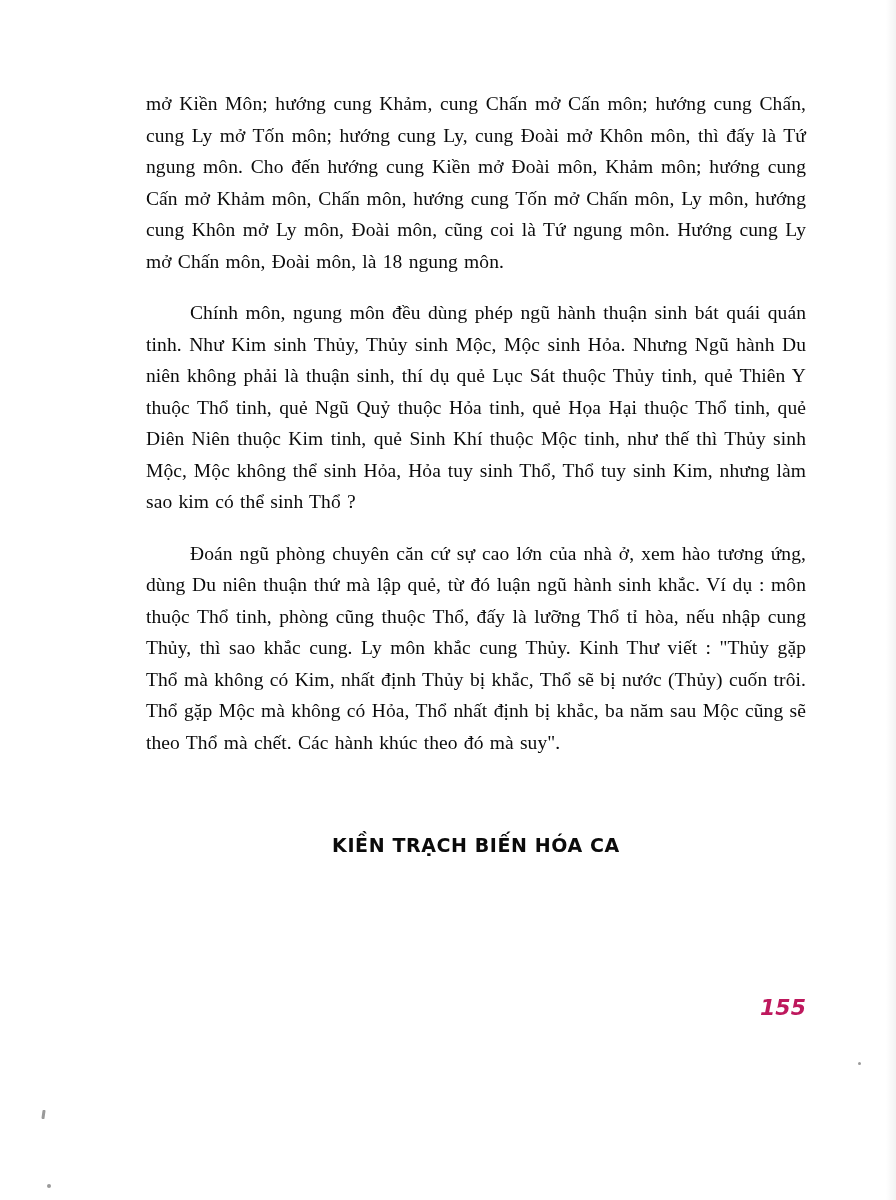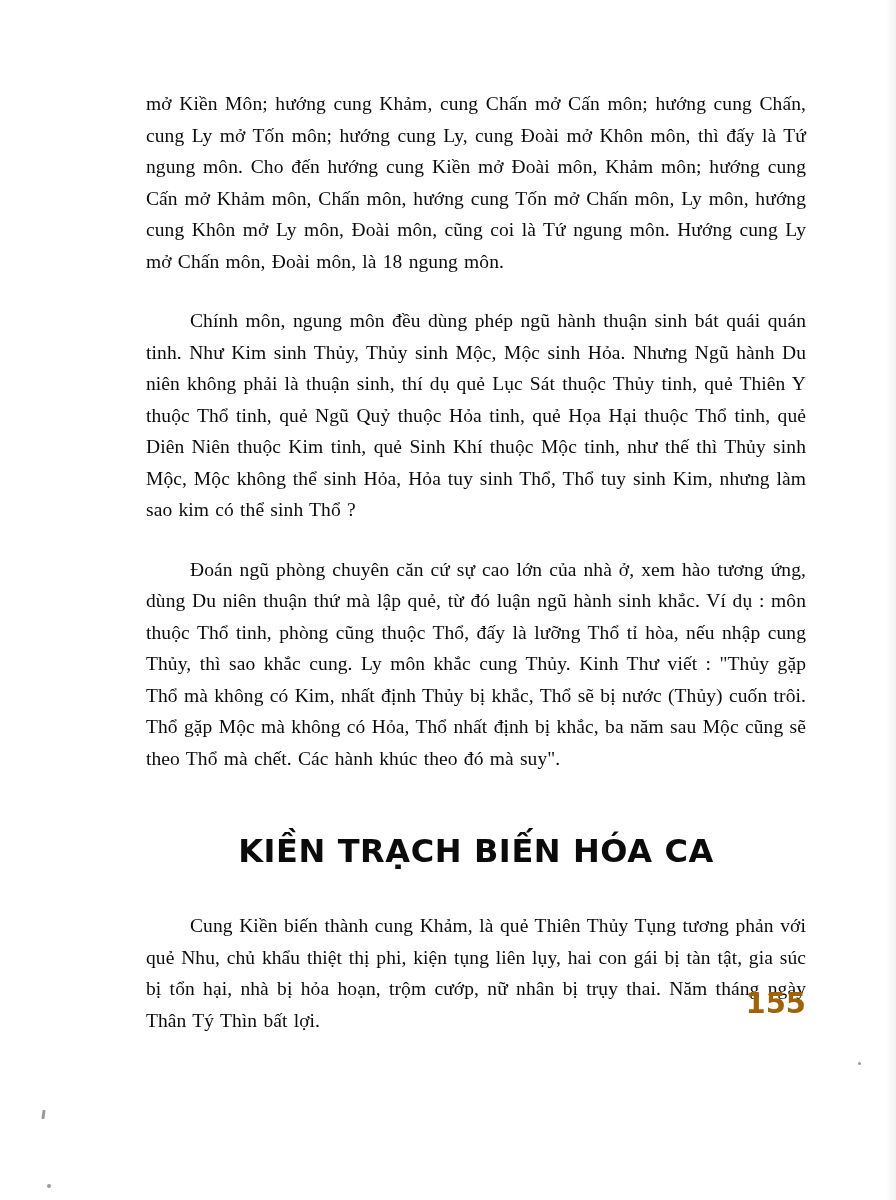--- a/index.html
+++ b/index.html
@@ -35,39 +35,40 @@
     font-size: 19.5px;
     line-height: 31.5px;
     letter-spacing: 0.1px;
     word-spacing: 1.2px;
     text-indent: 0;
   }
   p.para.indented {
     text-indent: 44px;
   }
   p.para + p.para {
-    margin-top: 28px;
+    margin-top: 20px;
   }
   h2.section-title {
     text-align: center;
     font-family: "DejaVu Sans", sans-serif;
     font-weight: bold;
-    font-size: 32px;
+    font-size: 19px;
     letter-spacing: 0.6px;
-    margin: 58px 0 40px 0;
+    margin: 76px 0 40px 0;
     color: #0b0b0b;
   }
   .page-number {
     position: absolute;
     right: 90px;
     bottom: 48px;
     font-family: "DejaVu Sans", sans-serif;
-    font-size: 29px;
+    font-size: 22px;
     font-weight: bold;
-    color: #a16207;
+    color: #be185d;
+    font-style: italic;
   }
   .speck {
     position: absolute;
     background: #9a9a9a;
     border-radius: 50%;
   }
   .speck.s1 { left: 42px; top: 1110px; width: 3px; height: 9px; border-radius: 1px; transform: rotate(8deg); }
   .speck.s2 { left: 47px; top: 1184px; width: 4px; height: 4px; }
   .speck.s3 { left: 858px; top: 1062px; width: 3px; height: 3px; }
   .edge-shadow {
@@ -84,21 +85,20 @@
 
 <div class="page">
 
   <div class="content">
     <p class="para">mở Kiền Môn; hướng cung Khảm, cung Chấn mở Cấn môn; hướng cung Chấn, cung Ly mở Tốn môn; hướng cung Ly, cung Đoài mở Khôn môn, thì đấy là Tứ ngung môn. Cho đến hướng cung Kiền mở Đoài môn, Khảm môn; hướng cung Cấn mở Khảm môn, Chấn môn, hướng cung Tốn mở Chấn môn, Ly môn, hướng cung Khôn mở Ly môn, Đoài môn, cũng coi là Tứ ngung môn. Hướng cung Ly mở Chấn môn, Đoài môn, là 18 ngung môn.</p>
     <p class="para indented">Chính môn, ngung môn đều dùng phép ngũ hành thuận sinh bát quái quán tinh. Như Kim sinh Thủy, Thủy sinh Mộc, Mộc sinh Hỏa. Nhưng Ngũ hành Du niên không phải là thuận sinh, thí dụ quẻ Lục Sát thuộc Thủy tinh, quẻ Thiên Y thuộc Thổ tinh, quẻ Ngũ Quỷ thuộc Hỏa tinh, quẻ Họa Hại thuộc Thổ tinh, quẻ Diên Niên thuộc Kim tinh, quẻ Sinh Khí thuộc Mộc tinh, như thế thì Thủy sinh Mộc, Mộc không thể sinh Hỏa, Hỏa tuy sinh Thổ, Thổ tuy sinh Kim, nhưng làm sao kim có thể sinh Thổ ?</p>
     <p class="para indented">Đoán ngũ phòng chuyên căn cứ sự cao lớn của nhà ở, xem hào tương ứng, dùng Du niên thuận thứ mà lập quẻ, từ đó luận ngũ hành sinh khắc. Ví dụ : môn thuộc Thổ tinh, phòng cũng thuộc Thổ, đấy là lưỡng Thổ tỉ hòa, nếu nhập cung Thủy, thì sao khắc cung. Ly môn khắc cung Thủy. Kinh Thư viết : "Thủy gặp Thổ mà không có Kim, nhất định Thủy bị khắc, Thổ sẽ bị nước (Thủy) cuốn trôi. Thổ gặp Mộc mà không có Hỏa, Thổ nhất định bị khắc, ba năm sau Mộc cũng sẽ theo Thổ mà chết. Các hành khúc theo đó mà suy".</p>
 
     <h2 class="section-title">KIỀN TRẠCH BIẾN HÓA CA</h2>
 
-    <p class="para indented">Cung Kiền biến thành cung Khảm, là quẻ Thiên Thủy Tụng tương phản với quẻ Nhu, chủ khẩu thiệt thị phi, kiện tụng liên lụy, hai con gái bị tàn tật, gia súc bị tổn hại, nhà bị hỏa hoạn, trộm cướp, nữ nhân bị trụy thai. Năm tháng ngày Thân Tý Thìn bất lợi.</p>
   </div>
 
   <div class="page-number">155</div>
 
   <div class="speck s1"></div>
   <div class="speck s2"></div>
   <div class="speck s3"></div>
   <div class="edge-shadow"></div>
 </div>
 

